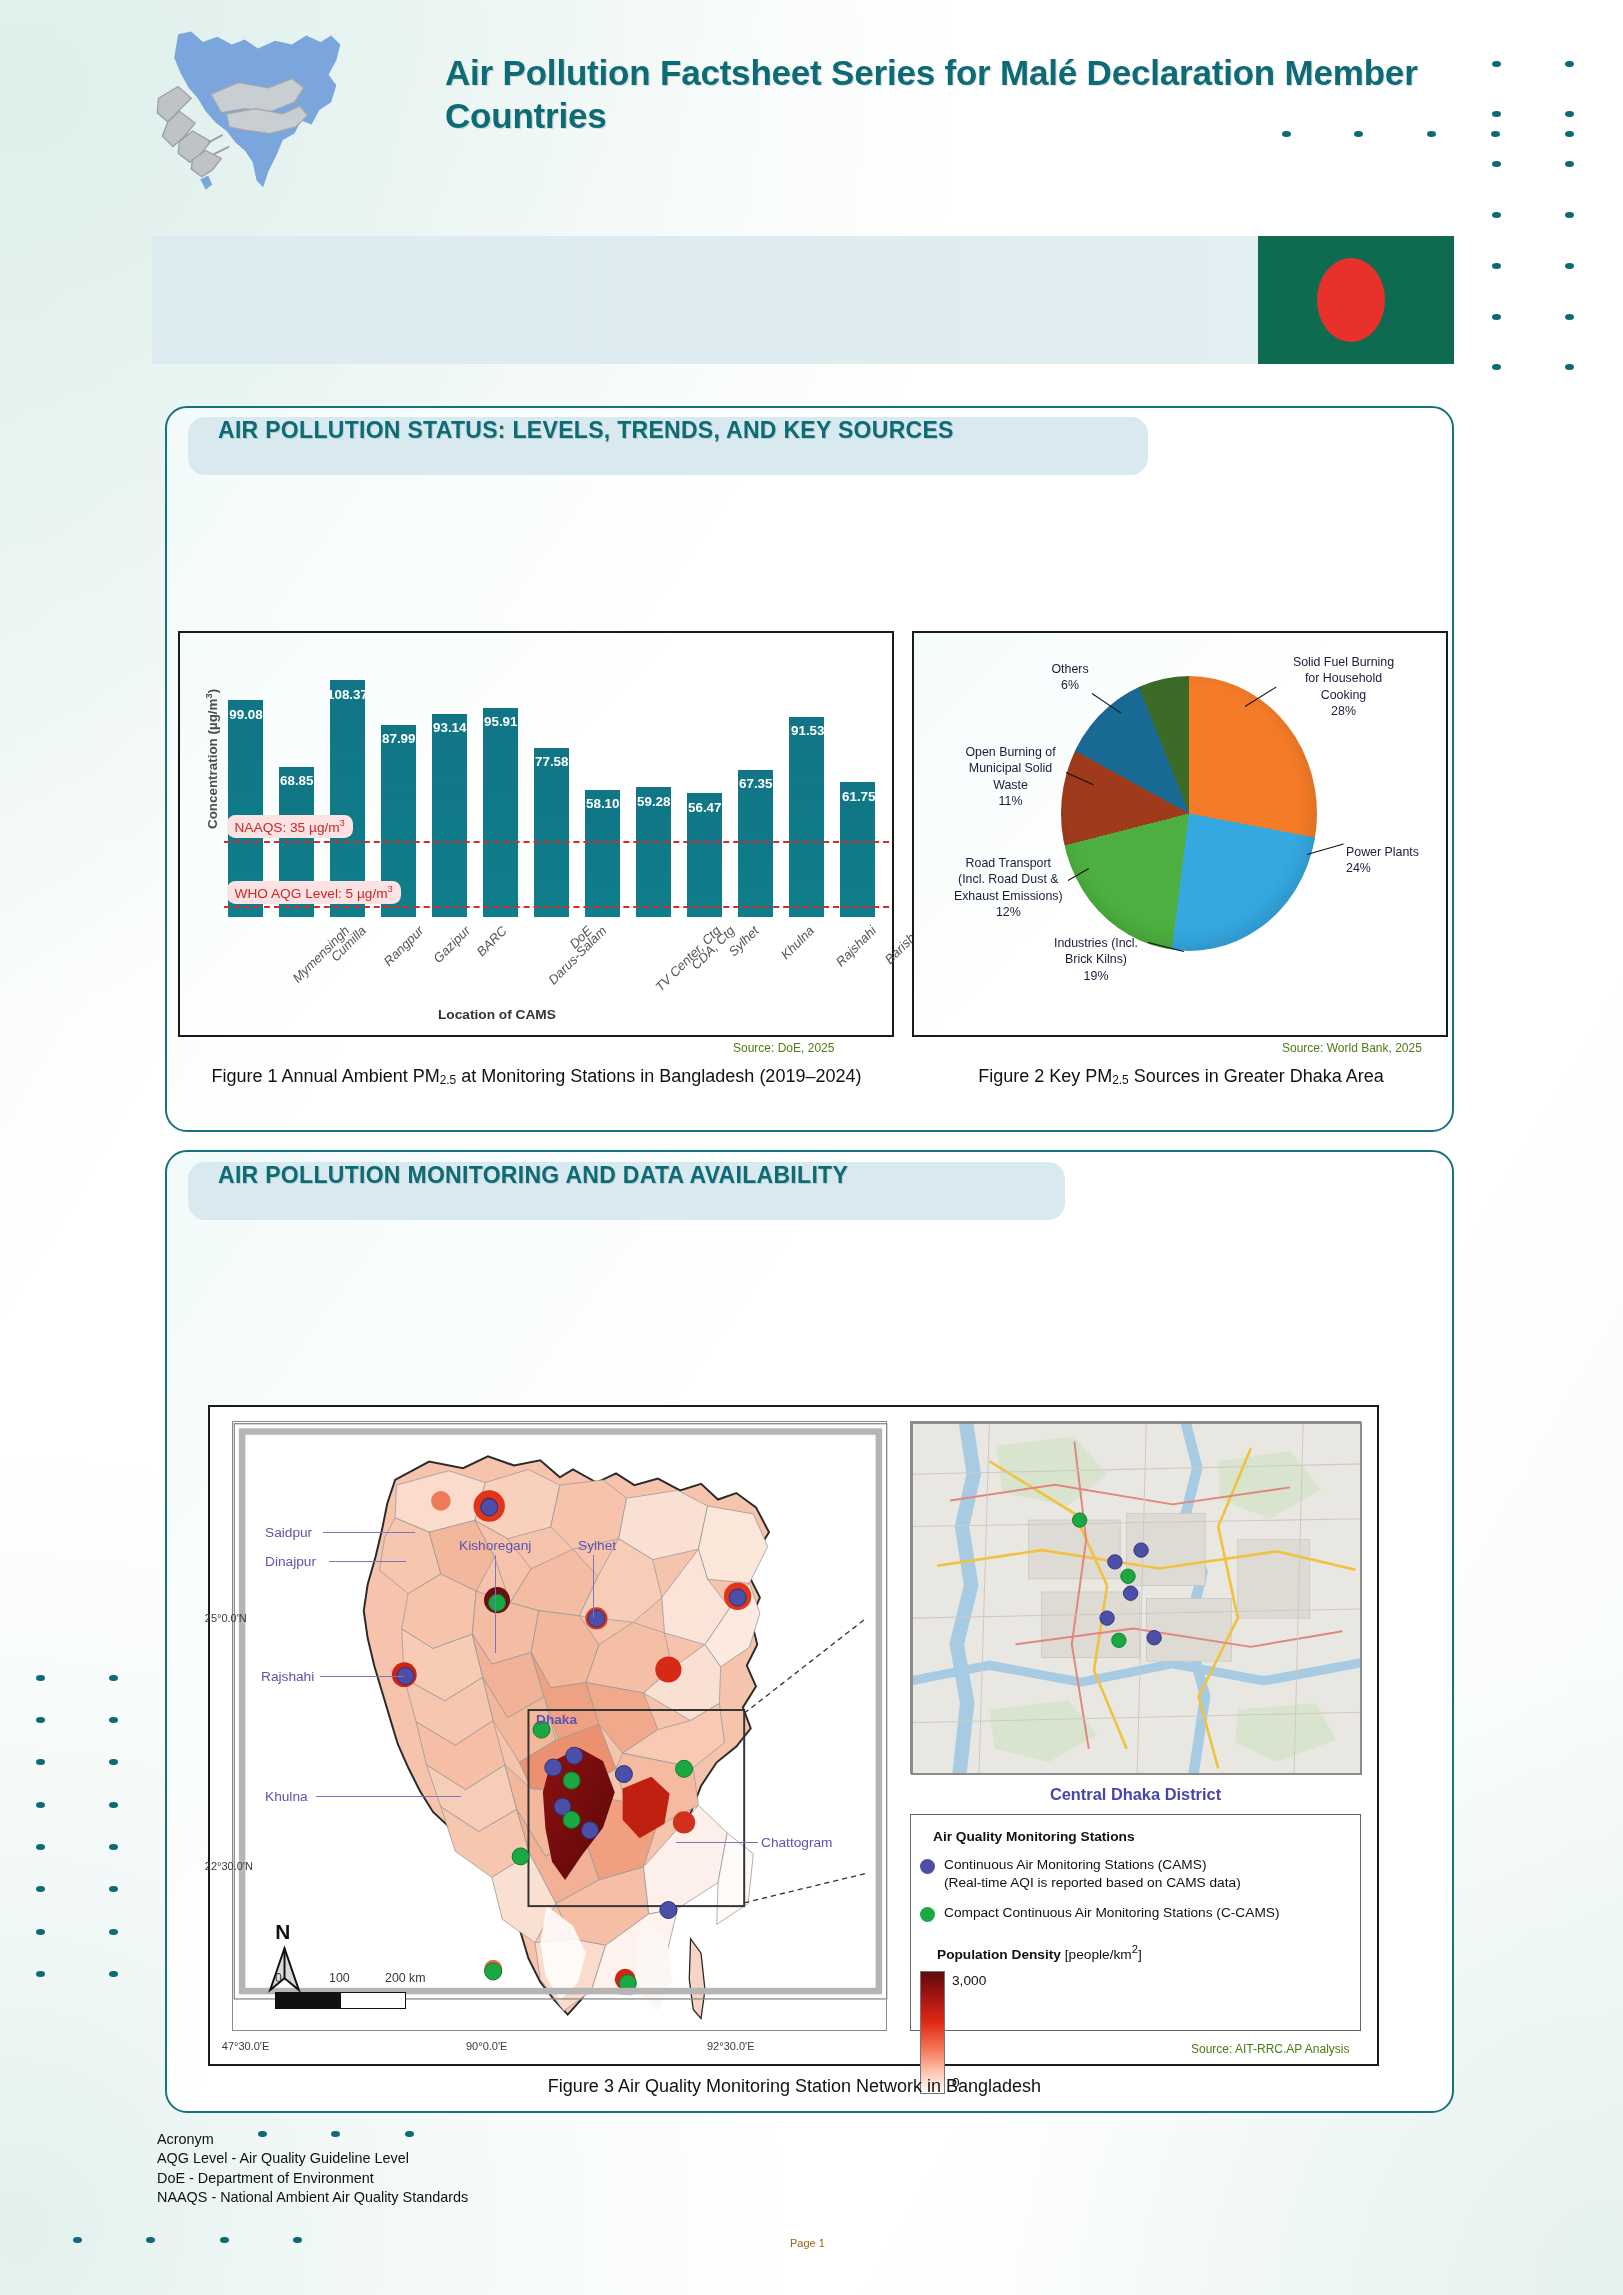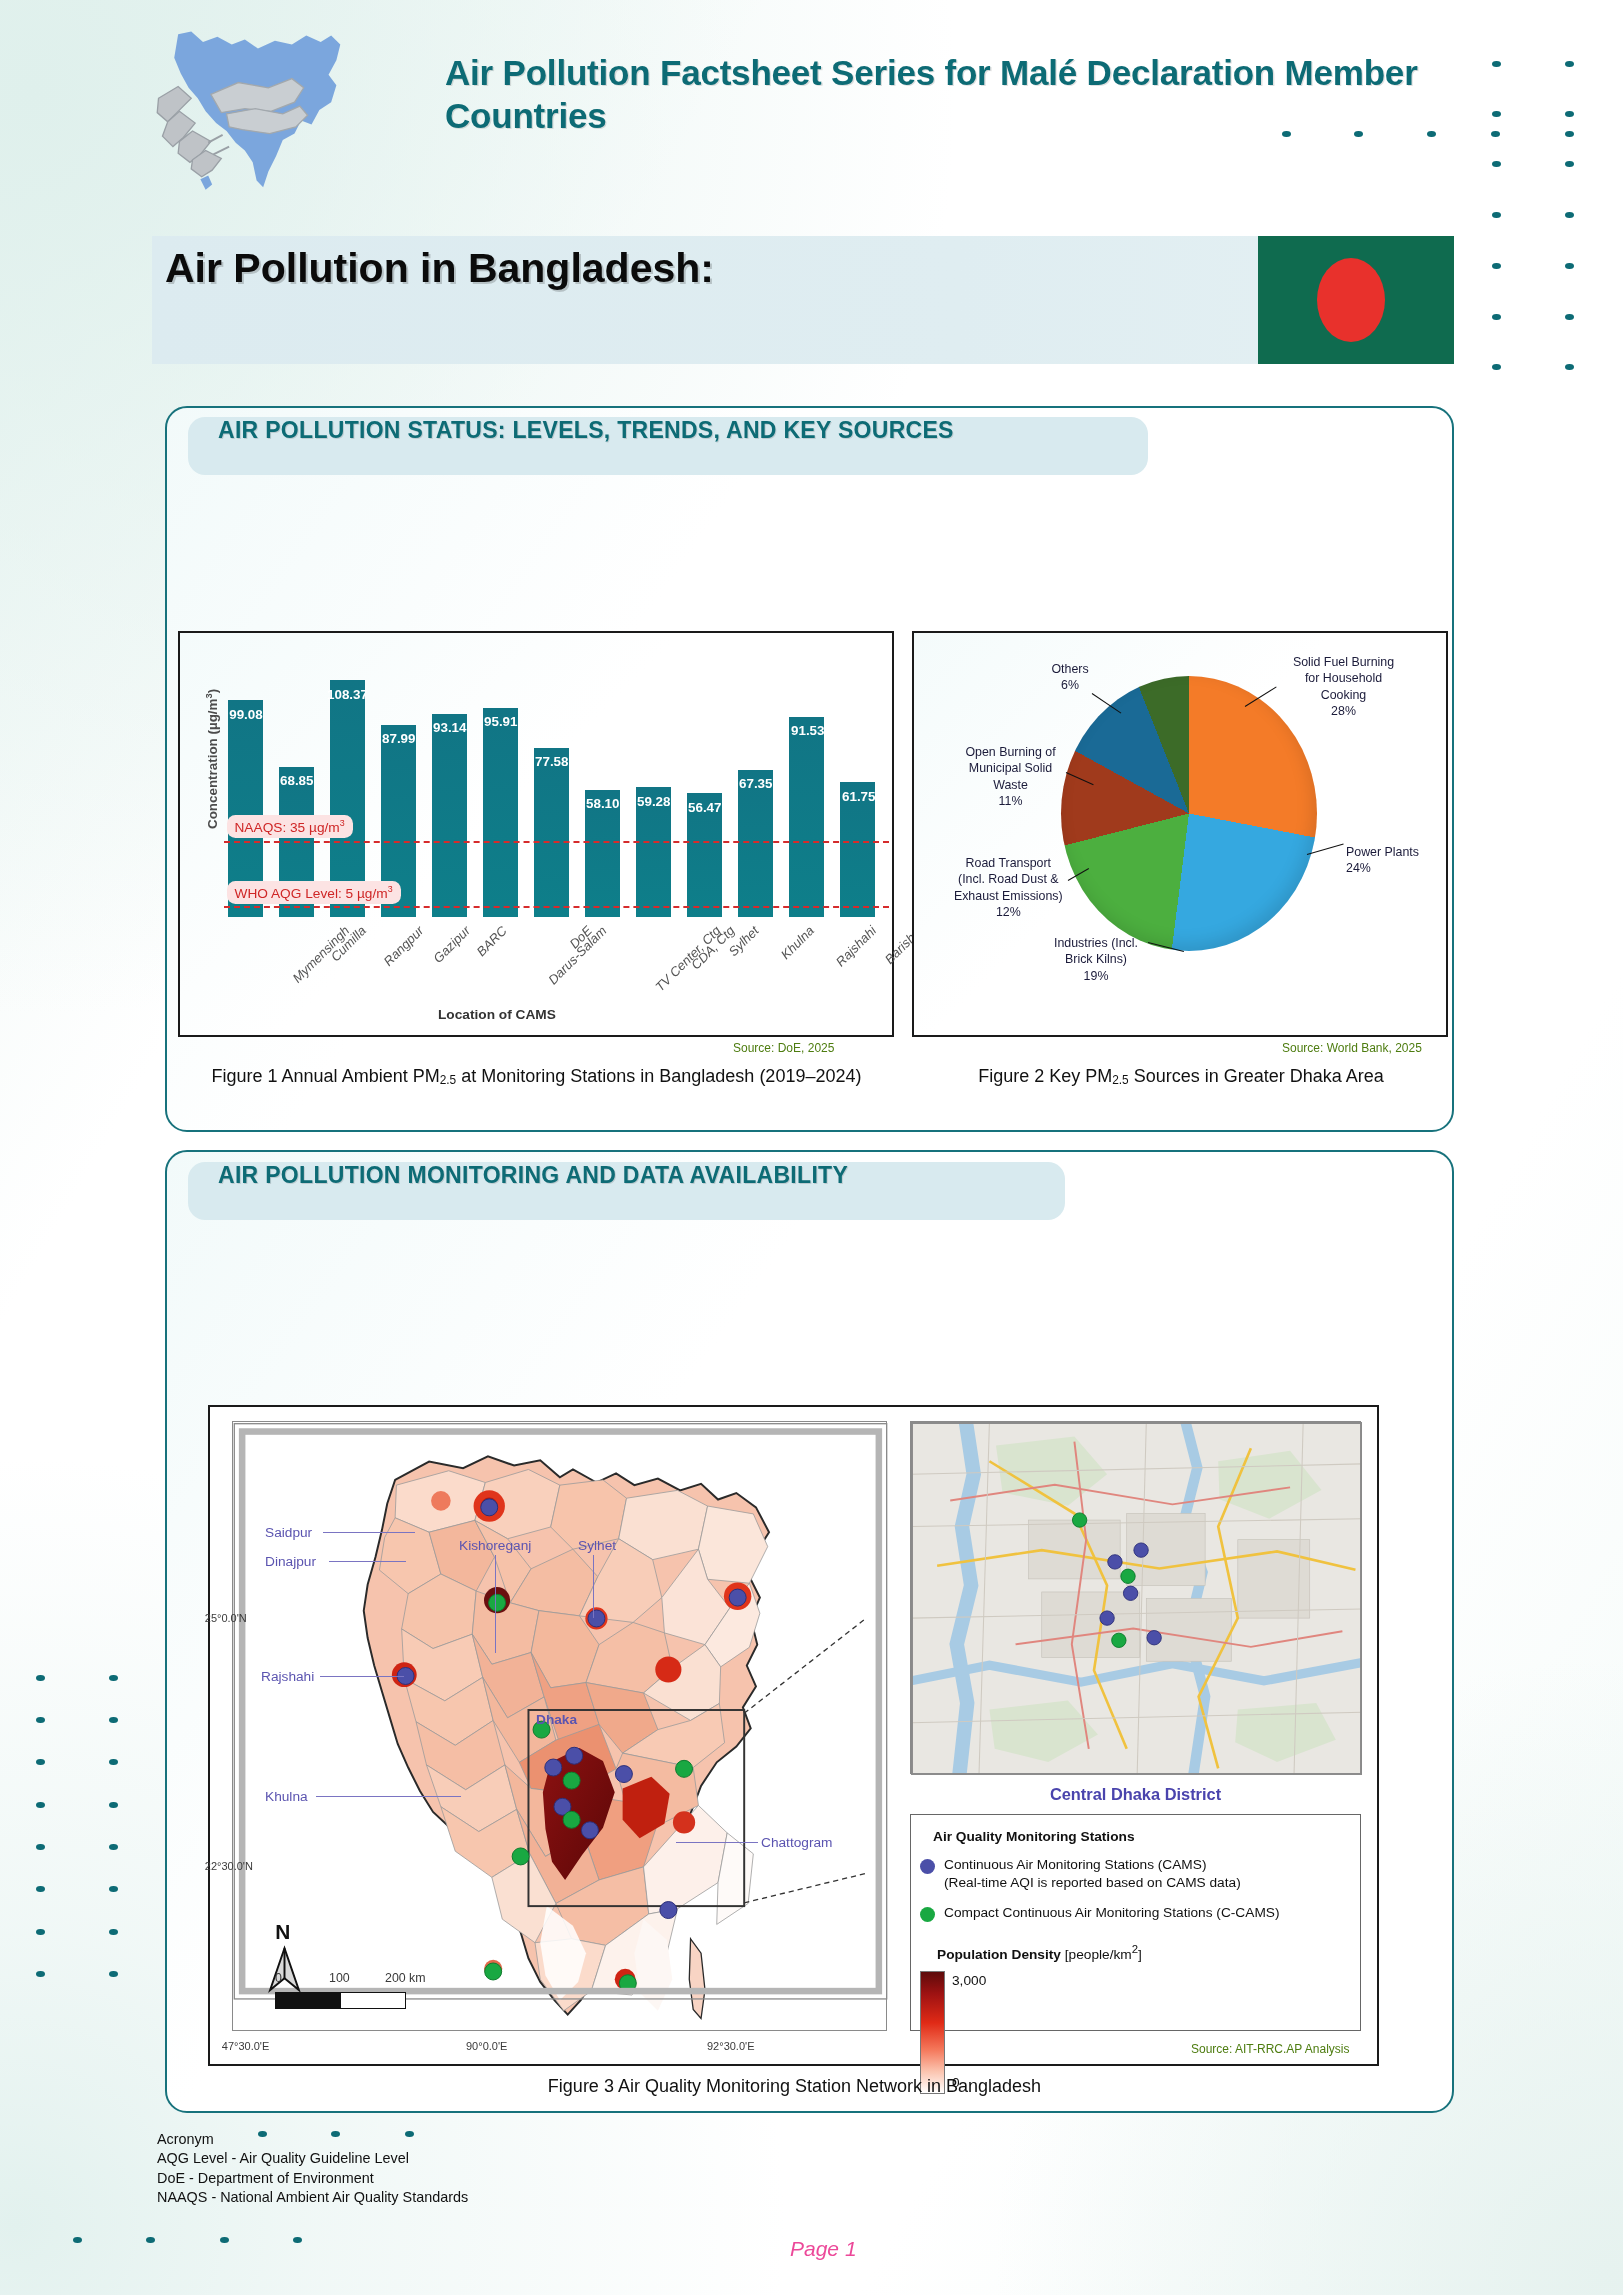--- a/index.html
+++ b/index.html
@@ -135,21 +135,21 @@
   .ramp {
     position: absolute; width: 25px; height: 123px; border: 0.7px solid #777;
     background: linear-gradient(to bottom, #5d0b0b 0%, #9e1212 18%, #e02a16 42%, #f4775a 64%, #fbc3ae 82%, #ffffff 100%);
   }
   .scalebar { position: absolute; border: 1.3px solid #111; display: flex; }
   .scalebar div { height: 100%; }
   .north-arrow { position: absolute; }
 
   
   .acronyms { position: absolute; font-size: 14.4px; color: #111; line-height: 1.34; z-index: 4; }
-  .page-num { position: absolute; font-size: 21px; color: #ec4899; z-index: 4; font-style: italic; }
+  .page-num { position: absolute; font-size: 11px; color: #a16207; z-index: 4; }
 </style>
 </head>
 <body>
 
 <div class="bg-wash"></div>
 
 <div class="dots-col" style="left:1492px; top:52px; width:105px; height:536px;">
   <div class="dot" style="left:0px;  top:9.2px;"></div>
     <div class="dot" style="left:73px; top:9.2px;"></div>
   <div class="dot" style="left:0px;  top:59px;"></div>
@@ -224,21 +224,20 @@
         <path d="M104 180 L126 168"></path>
           <path d="M112 198 L136 186"></path>
       </g>
     </svg>
   </div>
   <div class="header-title">Air Pollution Factsheet Series for Malé Declaration Member Countries</div>
 </div>
 
 <div class="title-band"></div>
 <div class="title-text">
-  <div>Air Pollution in Bangladesh:</div>
 </div>
 <div class="flag">
   <div class="flag-circle"></div>
 </div>
 
 <div class="card" style="left:165px; top:406px; width:1289px; height:726px;"></div>
 
 <div class="section-pill" style="left:188px; top:417px; width:960px; height:58px; z-index:4;">
   <span class="section-pill-text">AIR POLLUTION STATUS: LEVELS, TRENDS, AND KEY SOURCES</span>
 </div>

